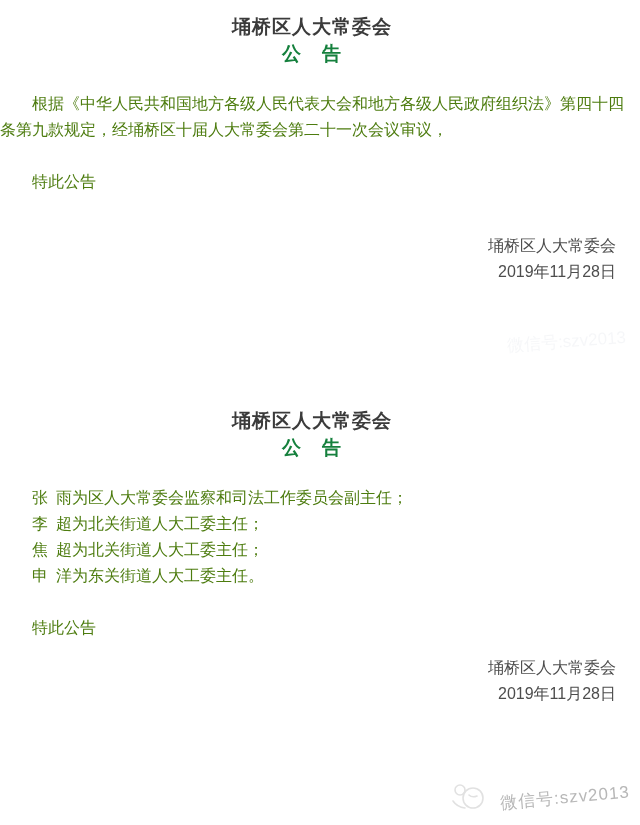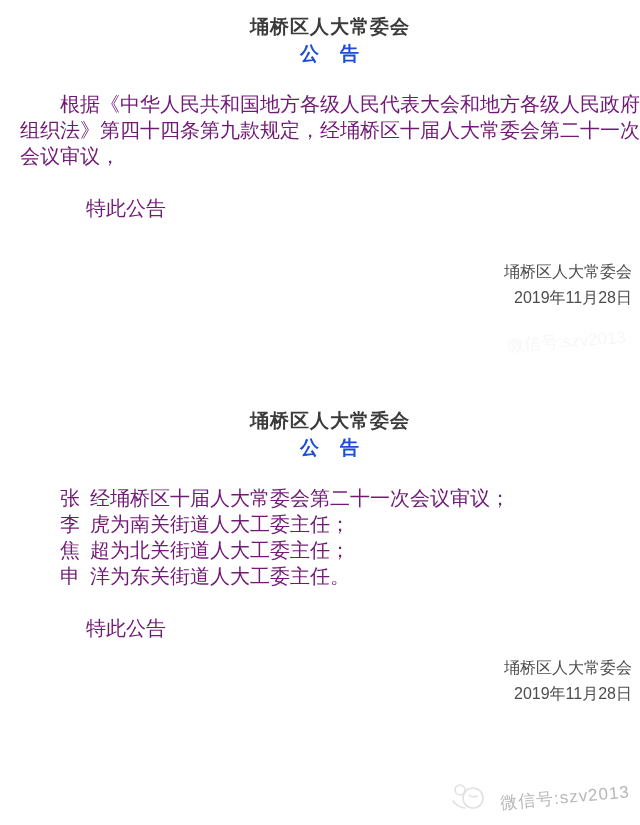--- a/index.html
+++ b/index.html
@@ -12,59 +12,57 @@
     width: 640px;
     height: 825px;
     background: #ffffff;
     overflow: hidden;
     font-family: "Liberation Sans", sans-serif;
     color: #4d4d4d;
   }
   .announcement {
     position: absolute;
     left: 0;
-    right: 0;
-    margin-left: 20px;
+    right: 16px;
   }
   .announcement.first { top: 16px; }
   .announcement.second { top: 410px; }
   .org-heading {
     margin: 0;
     text-align: center;
     font-size: 19px;
     line-height: 22px;
     font-weight: bold;
     color: #3b3b3b;
     letter-spacing: 1px;
   }
   .notice-title {
     margin: 5px 0 0 0;
     text-align: center;
     font-size: 19px;
     line-height: 22px;
     font-weight: bold;
-    color: #1d4ed8;
+    color: #15803d;
     letter-spacing: 1px;
   }
   .body-block {
     margin-top: 26px;
   }
   .body-block p {
     margin: 0;
-    font-size: 20px;
+    font-size: 16px;
     line-height: 26px;
-    color: #701a75;
+    color: #4d7c0f;
     text-align: justify;
   }
   .indent {
     text-indent: 2em;
   }
   .closing {
     margin-top: 26px !important;
-    padding-left: 26px;
   }
   .signature {
     text-align: right;
     padding-right: 8px;
     font-size: 16px;
     line-height: 26px;
     color: #4d4d4d;
   }
   .signature.sig-1 { margin-top: 38px; }
   .signature.sig-2 { margin-top: 14px; position: relative; }
@@ -118,22 +116,22 @@
     <div class="signature sig-1">
       <p>埇桥区人大常委会</p>
       <p>2019年11月28日</p>
     </div>
   </div>
 
   <div class="announcement second">
     <h1 class="org-heading">埇桥区人大常委会</h1>
     <h2 class="notice-title">公　告</h2>
     <div class="body-block">
-      <p class="indent">张 经埇桥区十届人大常委会第二十一次会议审议；</p>
-      <p class="indent">李 虎为南关街道人大工委主任；</p>
+      <p class="indent">张 雨为区人大常委会监察和司法工作委员会副主任；</p>
+      <p class="indent">李 超为北关街道人大工委主任；</p>
       <p class="indent">焦 超为北关街道人大工委主任；</p>
       <p class="indent">申 洋为东关街道人大工委主任。</p>
       <p class="indent closing">特此公告</p>
     </div>
     <div class="signature sig-2">
       <p>埇桥区人大常委会</p>
       <p>2019年11月28日</p>
     </div>
   </div>
 

